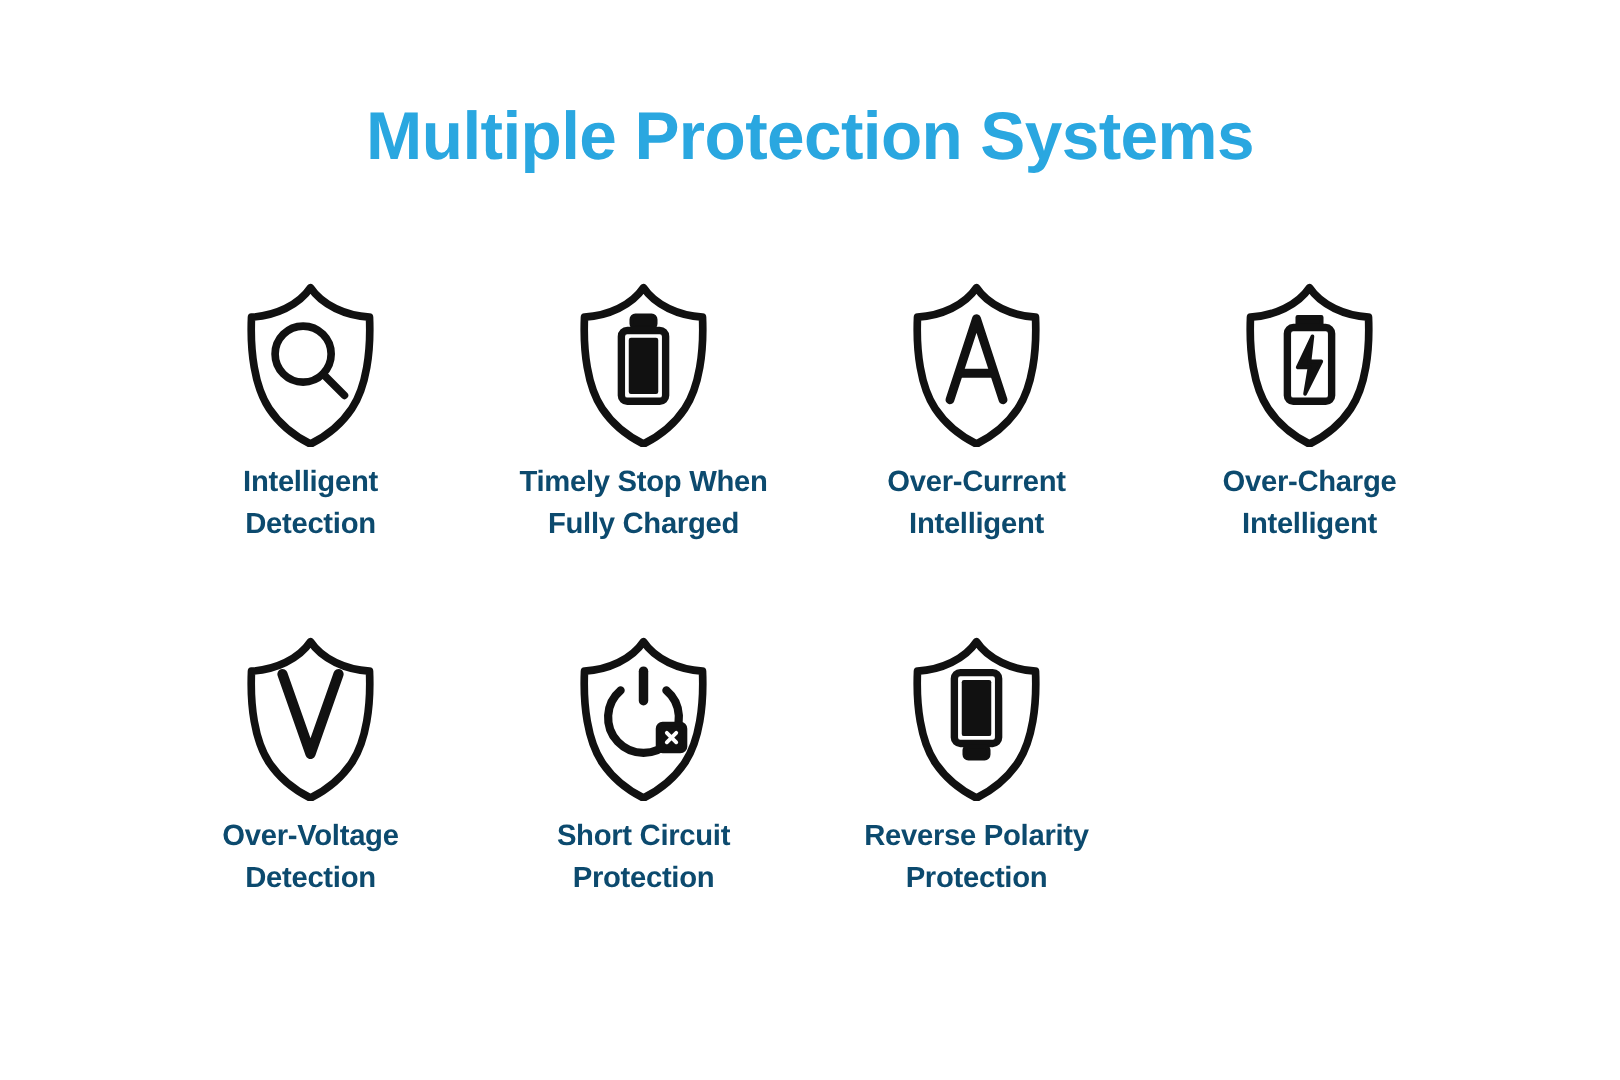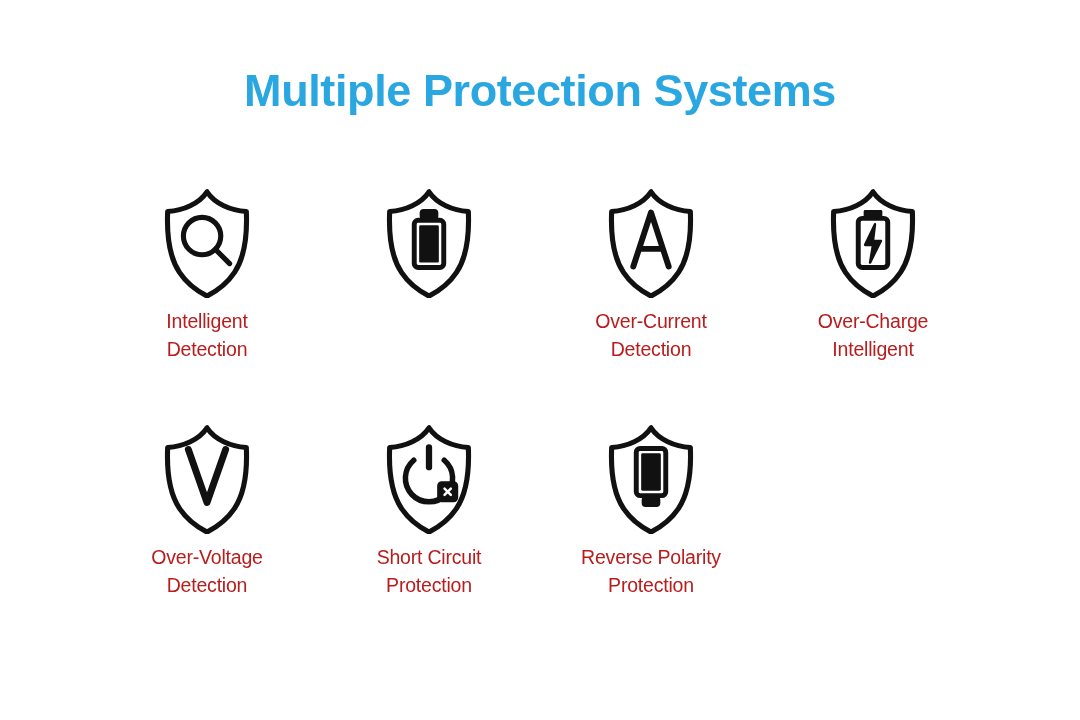--- a/index.html
+++ b/index.html
@@ -52,22 +52,22 @@
   }
   .feature-icon {
     width: 118px;
     height: 118px;
     display: block;
   }
   .feature-label {
     margin-top: 9px;
     text-align: center;
     font-size: 19.5px;
-    font-weight: normal;
-    color: #b91c1c;
+    font-weight: bold;
+    color: #0c4a6e;
     line-height: 1.45;
     letter-spacing: -0.2px;
     white-space: pre-line;
     max-width: 215px;
   }
   svg { display: block; }
 </style>
 </head>
 <body>
 
@@ -91,32 +91,34 @@
 
     <div class="feature">
       <span class="feature-icon">
         <svg viewBox="0 0 120 120" width="118" height="118" fill="none" stroke="#111111" stroke-width="5.2" stroke-linejoin="round" stroke-linecap="round">
           <path d="M60 12 C52 24 36 31 20 32 C19 55 22 79 32 94 C40 106 50 113 60 118 C70 113 80 106 88 94 C98 79 101 55 100 32 C84 31 68 24 60 12 Z"></path>
           <rect x="52" y="31" width="16" height="8" rx="2.5" fill="#111111" stroke="#111111" stroke-width="3"></rect>
           <rect x="45" y="41" width="30" height="48" rx="4" fill="none" stroke="#111111" stroke-width="5"></rect>
           <rect x="50" y="46" width="20" height="38" rx="1.5" fill="#111111" stroke="none"></rect>
         </svg>
       </span>
+      <div class="feature-label">Timely Stop When
+Fully Charged</div>
     </div>
 
     <div class="feature">
       <span class="feature-icon">
         <svg viewBox="0 0 120 120" width="118" height="118" fill="none" stroke="#111111" stroke-width="5.2" stroke-linejoin="round" stroke-linecap="round">
           <path d="M60 12 C52 24 36 31 20 32 C19 55 22 79 32 94 C40 106 50 113 60 118 C70 113 80 106 88 94 C98 79 101 55 100 32 C84 31 68 24 60 12 Z"></path>
           <path d="M42 88 L60 33 L78 88" stroke-width="6"></path>
           <line x1="49.5" y1="70" x2="70.5" y2="70" stroke-width="6"></line>
         </svg>
       </span>
       <div class="feature-label">Over-Current
-Detection</div>
+Intelligent</div>
     </div>
 
     <div class="feature">
       <span class="feature-icon">
         <svg viewBox="0 0 120 120" width="118" height="118" fill="none" stroke="#111111" stroke-width="5.2" stroke-linejoin="round" stroke-linecap="round">
           <path d="M60 12 C52 24 36 31 20 32 C19 55 22 79 32 94 C40 106 50 113 60 118 C70 113 80 106 88 94 C98 79 101 55 100 32 C84 31 68 24 60 12 Z"></path>
           <path d="M52 32 h16 v7 h-16 z" fill="#111111" stroke="#111111" stroke-width="3"></path>
           <rect x="45" y="39" width="30" height="50" rx="4" fill="none" stroke="#111111" stroke-width="5"></rect>
           <path d="M62 45 L52 66 L60 66 L57 84 L68 62 L60 62 Z" fill="#111111" stroke="#111111" stroke-width="2.5" stroke-linejoin="round"></path>
         </svg>

